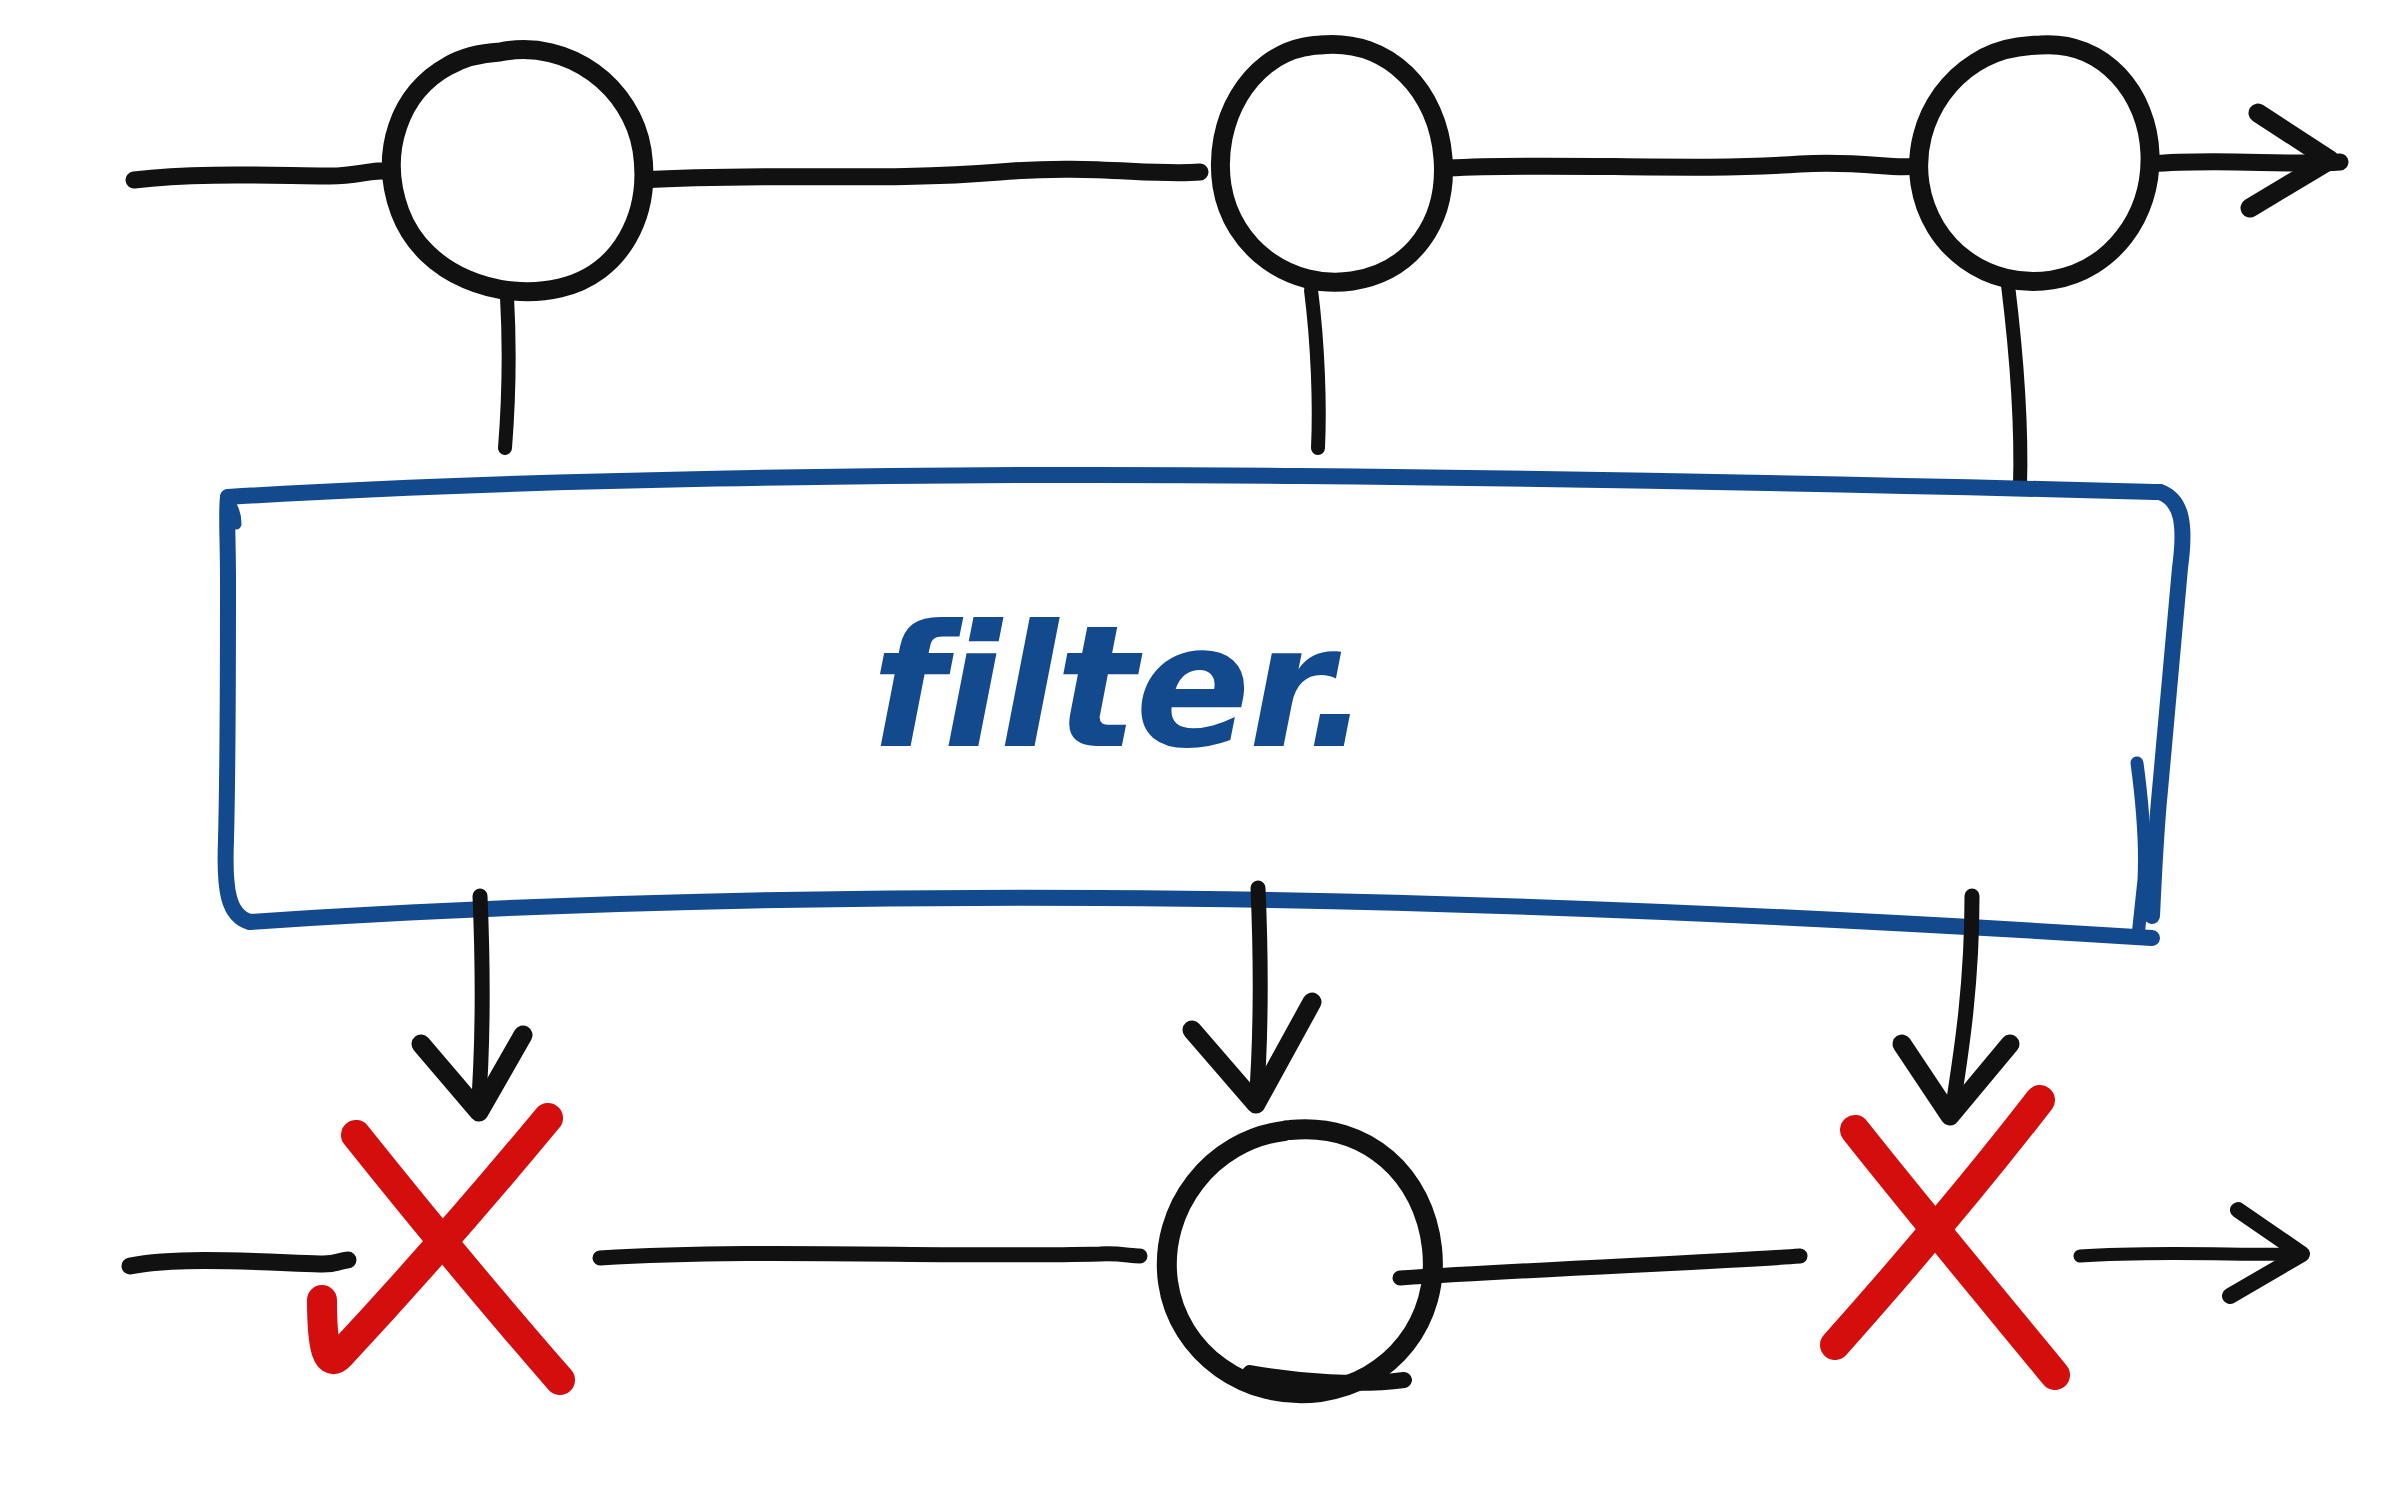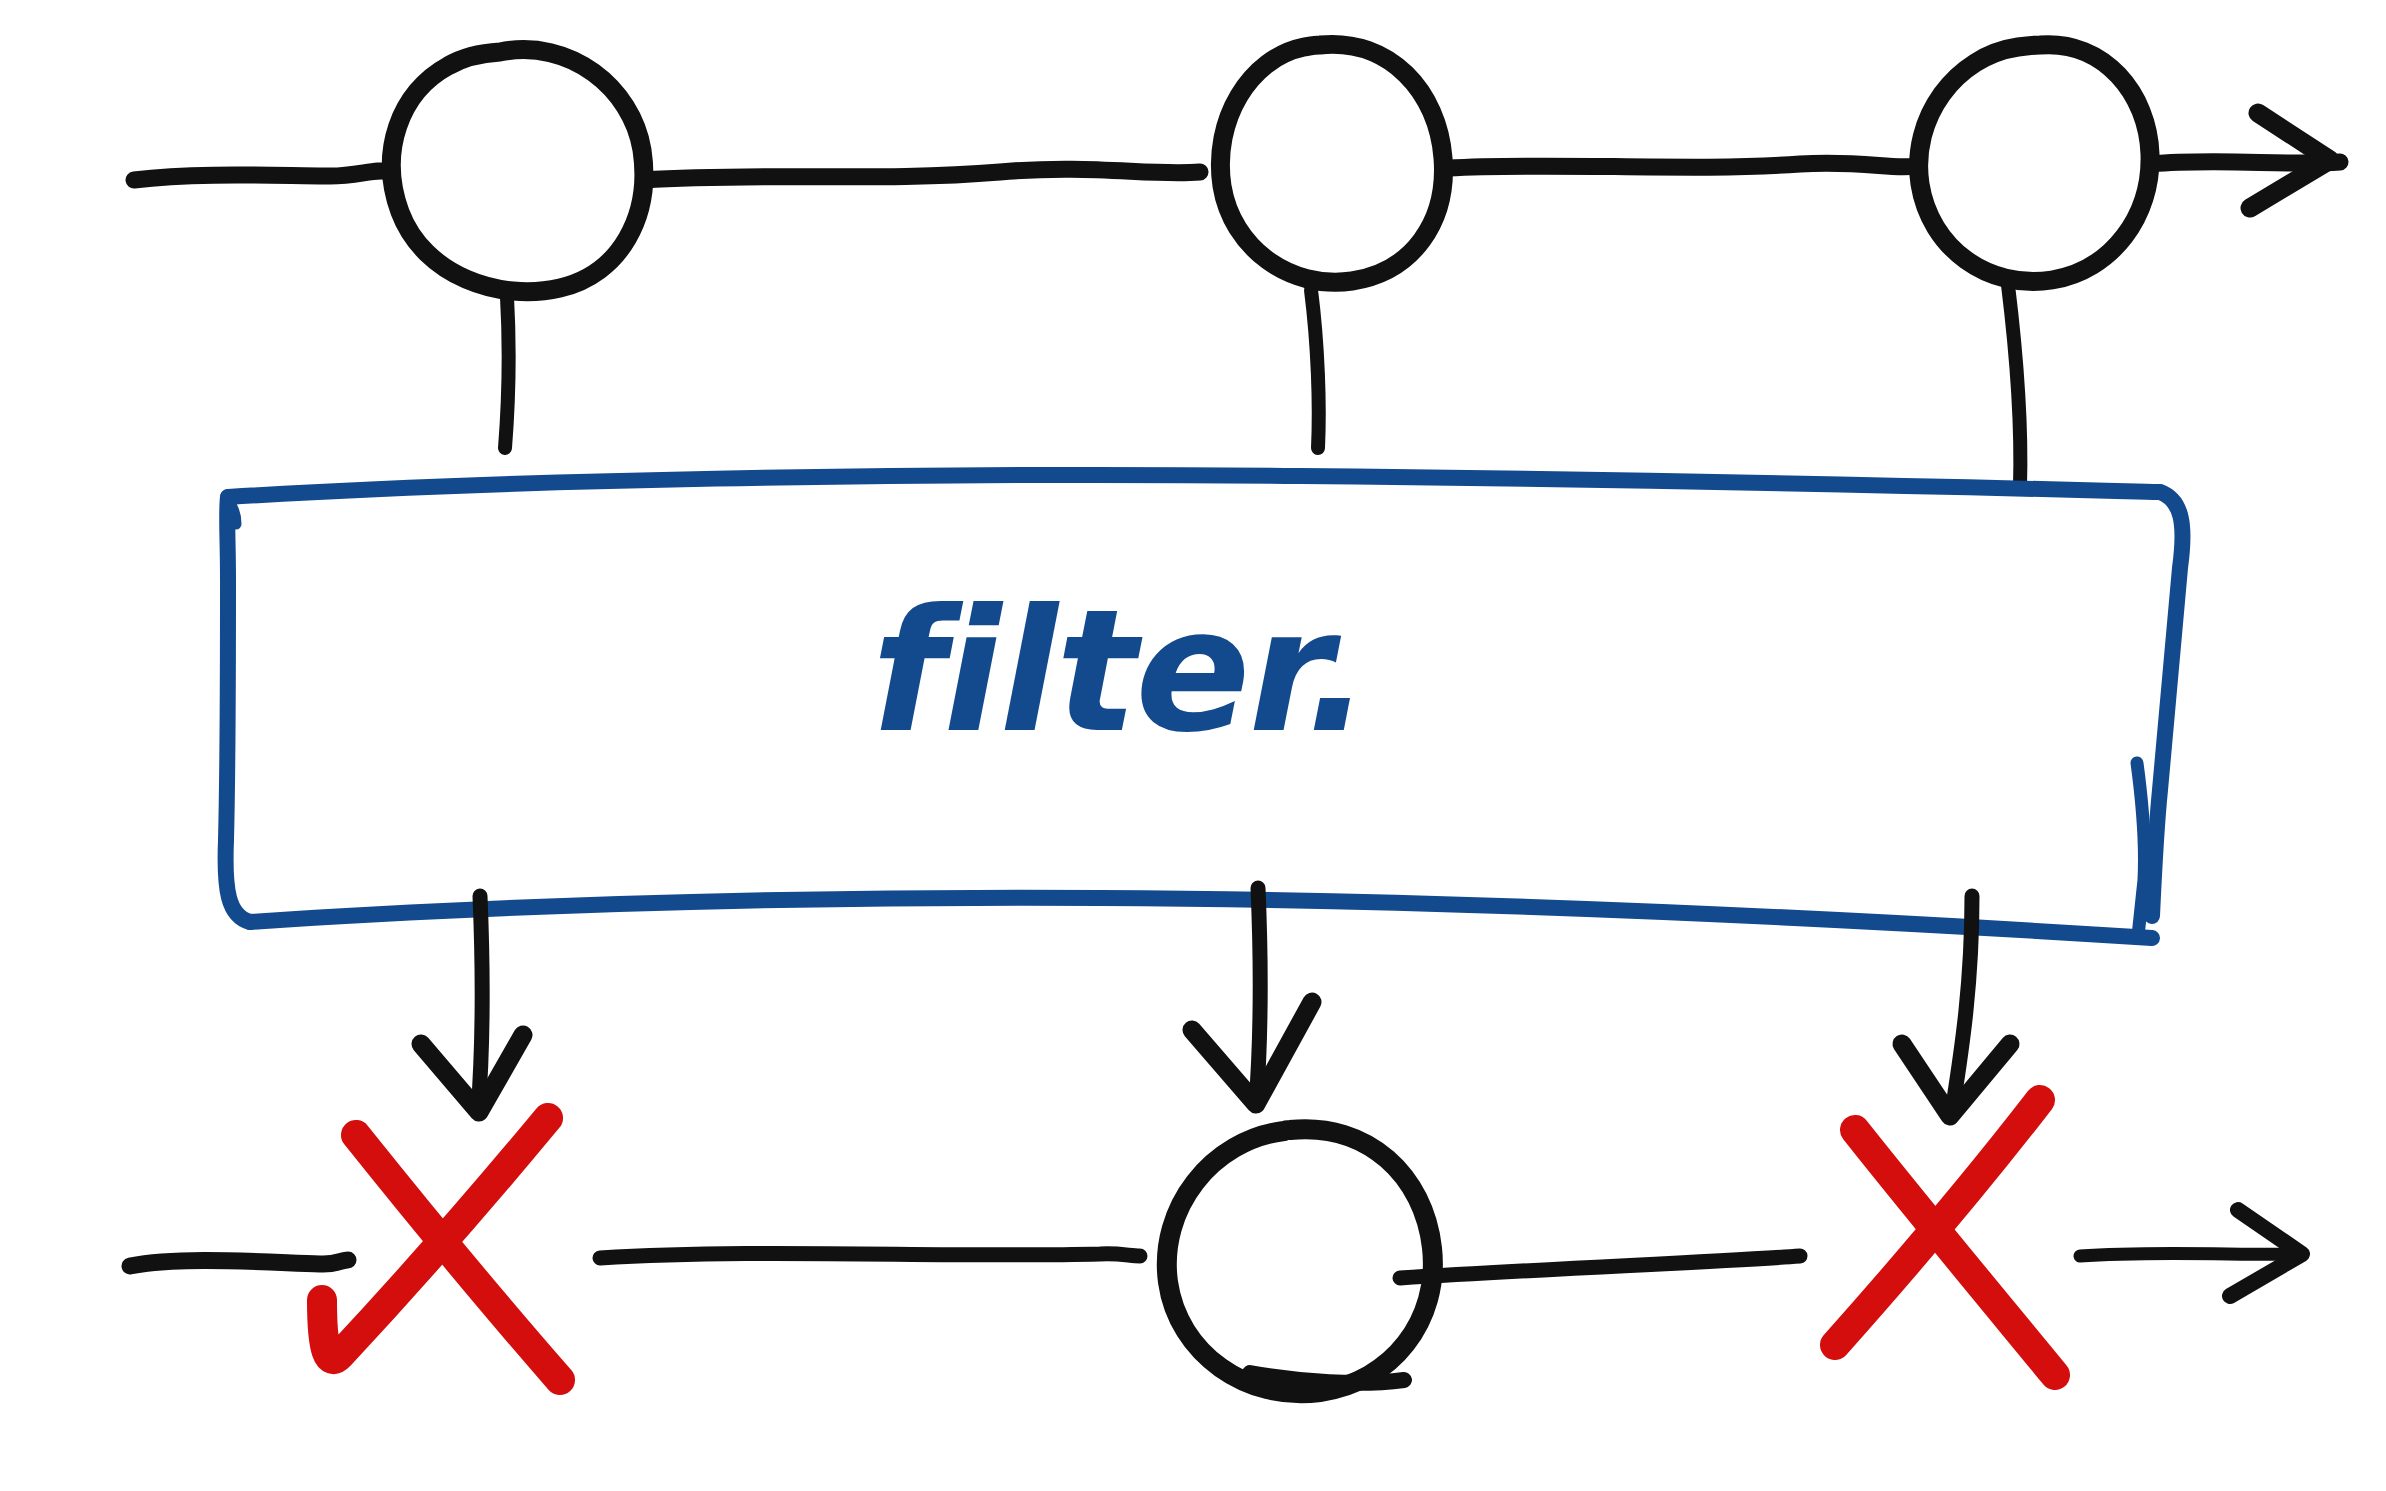--- a/index.html
+++ b/index.html
@@ -39,21 +39,21 @@
   }
   .ink-red {
     fill: none;
     stroke: #D40D0D;
     stroke-linecap: round;
     stroke-linejoin: round;
   }
   .filter-label {
     position: absolute;
     left: 840px;
-    top: 556px;
+    top: 572px;
     width: 560px;
     height: 230px;
     display: flex;
     align-items: center;
     justify-content: center;
     color: #134A8E;
     font-family: "DejaVu Sans", sans-serif;
     font-size: 170px;
     font-weight: 700;
     font-style: italic;

